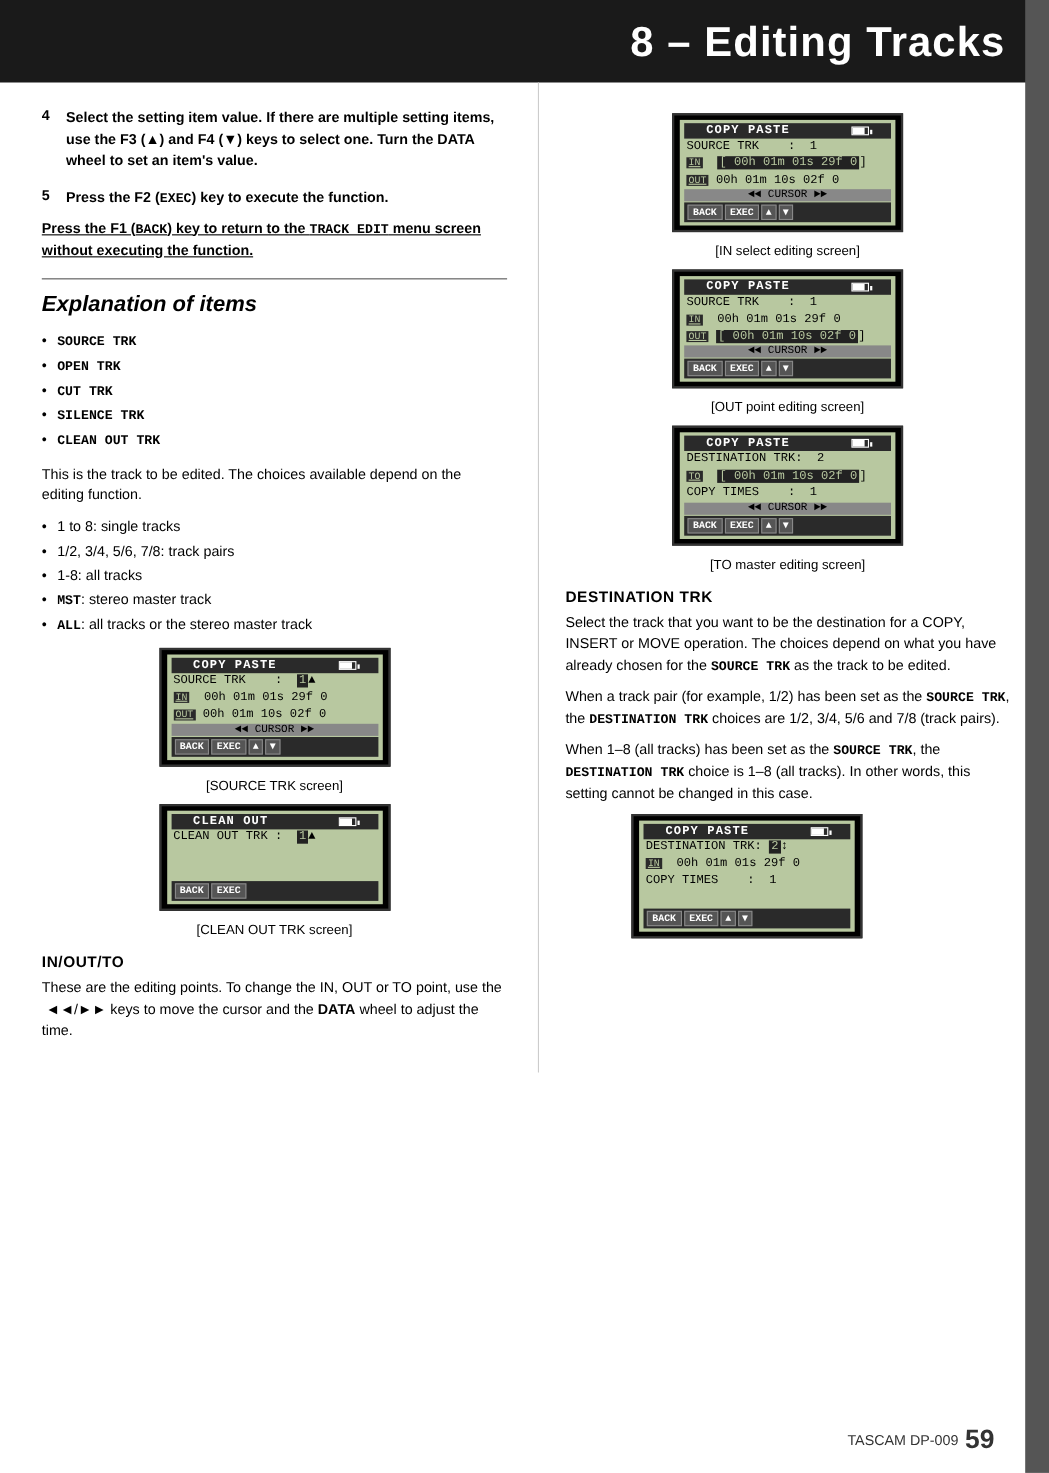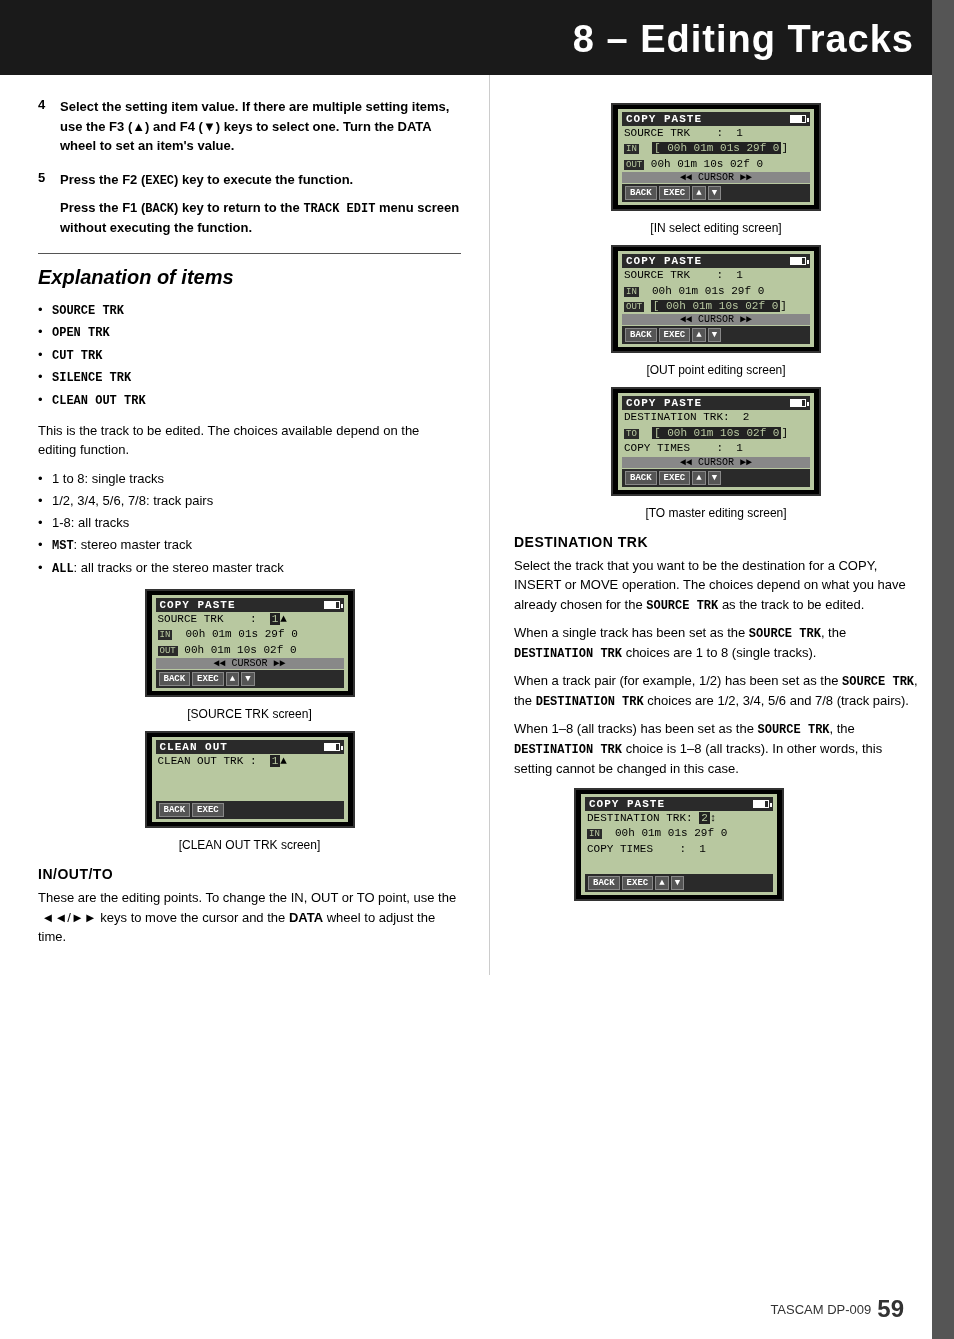--- a/index.html
+++ b/index.html
@@ -68,25 +68,25 @@
     }
     .step-text {
       font-size: 13px;
       font-family: Arial, sans-serif;
       line-height: 1.5;
     }
     .step-text b { font-weight: bold; }
     .step-text .mono { font-family: 'Courier New', monospace; font-weight: bold; font-size: 12px; }
 
     .step-sub {
-      margin-left: 22px;
       margin-top: 8px;
       font-size: 13px;
       font-family: Arial, sans-serif;
       line-height: 1.5;
+      text-decoration: underline;
     }
     .step-sub .mono { font-family: 'Courier New', monospace; font-weight: bold; font-size: 12px; }
 
     
     .divider {
       border: none;
       border-top: 1.5px solid #555;
       margin: 16px 0 12px 0;
     }
 
@@ -151,21 +151,21 @@
       background: #b8c8a0;
       padding: 3px 4px;
     }
 
     .lcd-title-row {
       background: #2a2a2a;
       color: #fff;
       text-align: center;
       font-size: 11px;
       font-weight: bold;
-      padding: 1px 4px;
+      padding: 1px 20px;
       display: flex;
       justify-content: space-between;
       align-items: center;
     }
 
     .lcd-title-bar-text {
       font-family: 'Courier New', monospace;
       font-size: 11px;
       letter-spacing: 1px;
     }
@@ -258,20 +258,21 @@
       font-weight: bold;
       font-family: Arial, sans-serif;
     }
 
     .lcd-label-small {
       background: #2a2a2a;
       color: #b8c8a0;
       font-size: 9px;
       padding: 0 2px;
       font-family: 'Courier New', monospace;
+      text-decoration: underline;
     }
 
     .lcd-cursor-row {
       background: #888;
       color: #000;
       text-align: center;
       font-size: 10px;
       font-family: 'Courier New', monospace;
     }
   </style>
@@ -452,23 +453,20 @@
       </div>
     </div>
     <div class="lcd-caption">[TO master editing screen]</div>
 
     <div class="subsection-heading">DESTINATION TRK</div>
 
     <p class="body-text">
       Select the track that you want to be the destination for a COPY, INSERT or MOVE operation. The choices depend on what you have already chosen for the <span class="mono">SOURCE TRK</span> as the track to be edited.
     </p>
     <p class="body-text">
-      When a single track has been set as the <span class="mono">SOURCE TRK</span>, the <span class="mono">DESTINATION TRK</span> choices are 1 to 8 (single tracks).
-    </p>
-    <p class="body-text">
       When a track pair (for example, 1/2) has been set as the <span class="mono">SOURCE TRK</span>, the <span class="mono">DESTINATION TRK</span> choices are 1/2, 3/4, 5/6 and 7/8 (track pairs).
     </p>
     <p class="body-text">
       When 1–8 (all tracks) has been set as the <span class="mono">SOURCE TRK</span>, the <span class="mono">DESTINATION TRK</span> choice is 1–8 (all tracks). In other words, this setting cannot be changed in this case.
     </p>
 
     <div class="lcd-container" style="margin-left: 60px;">
       <div class="lcd-inner">
         <div class="lcd-title-row">
           <span class="lcd-title-bar-text">COPY PASTE</span>

